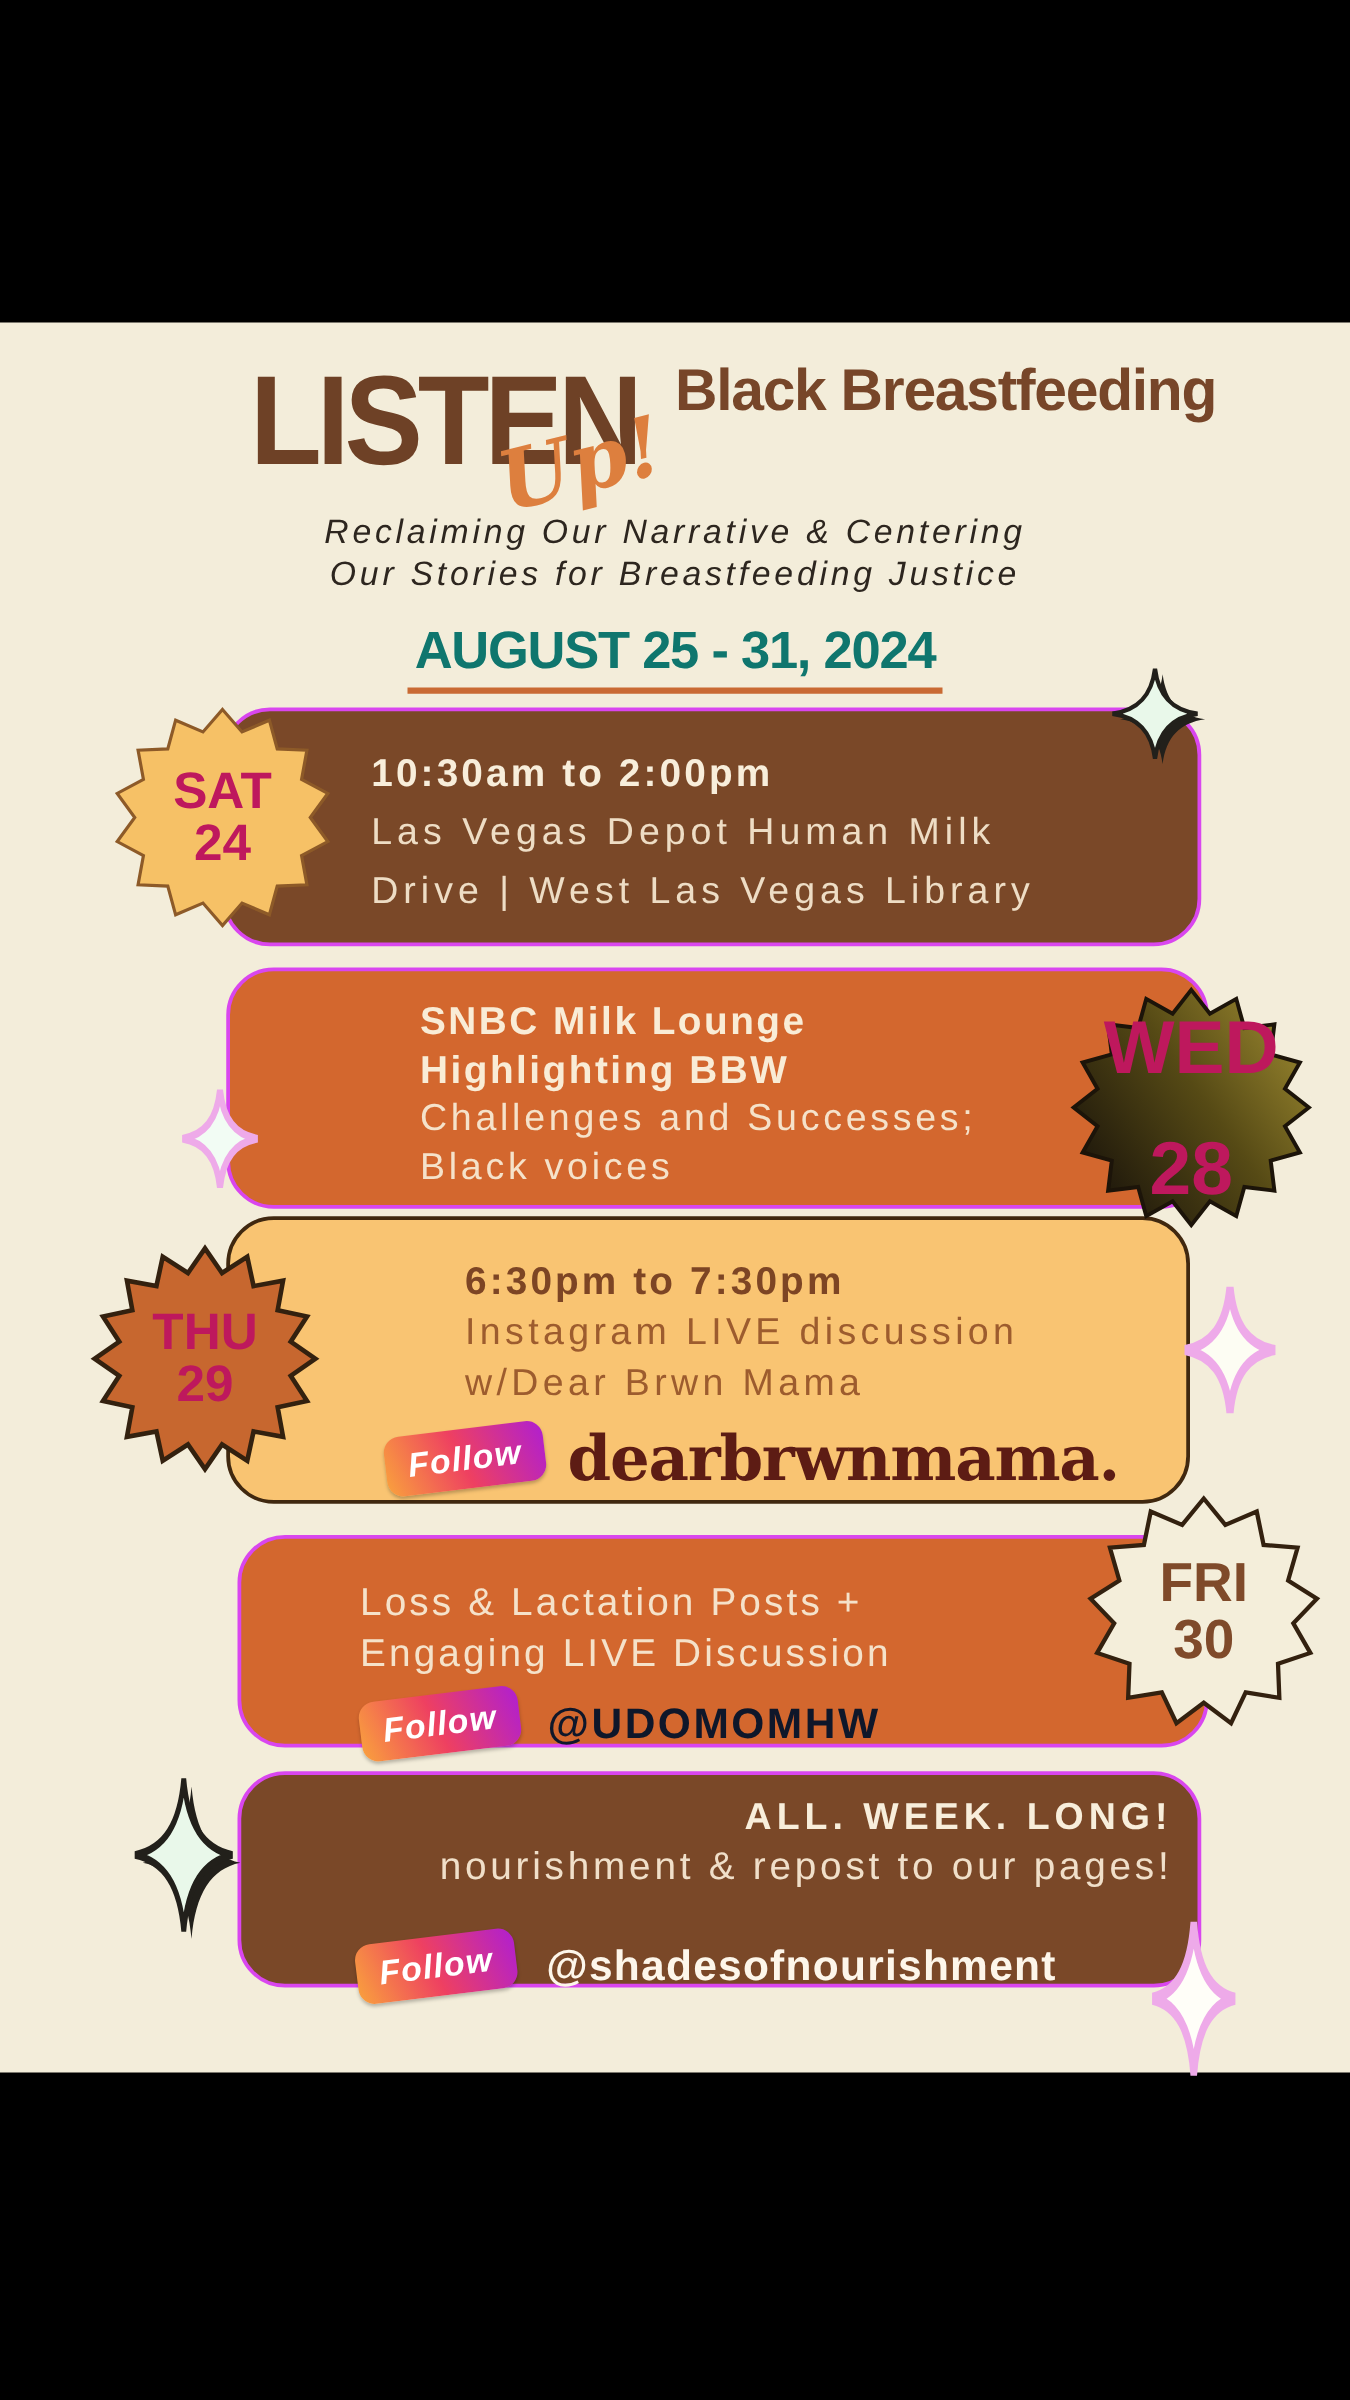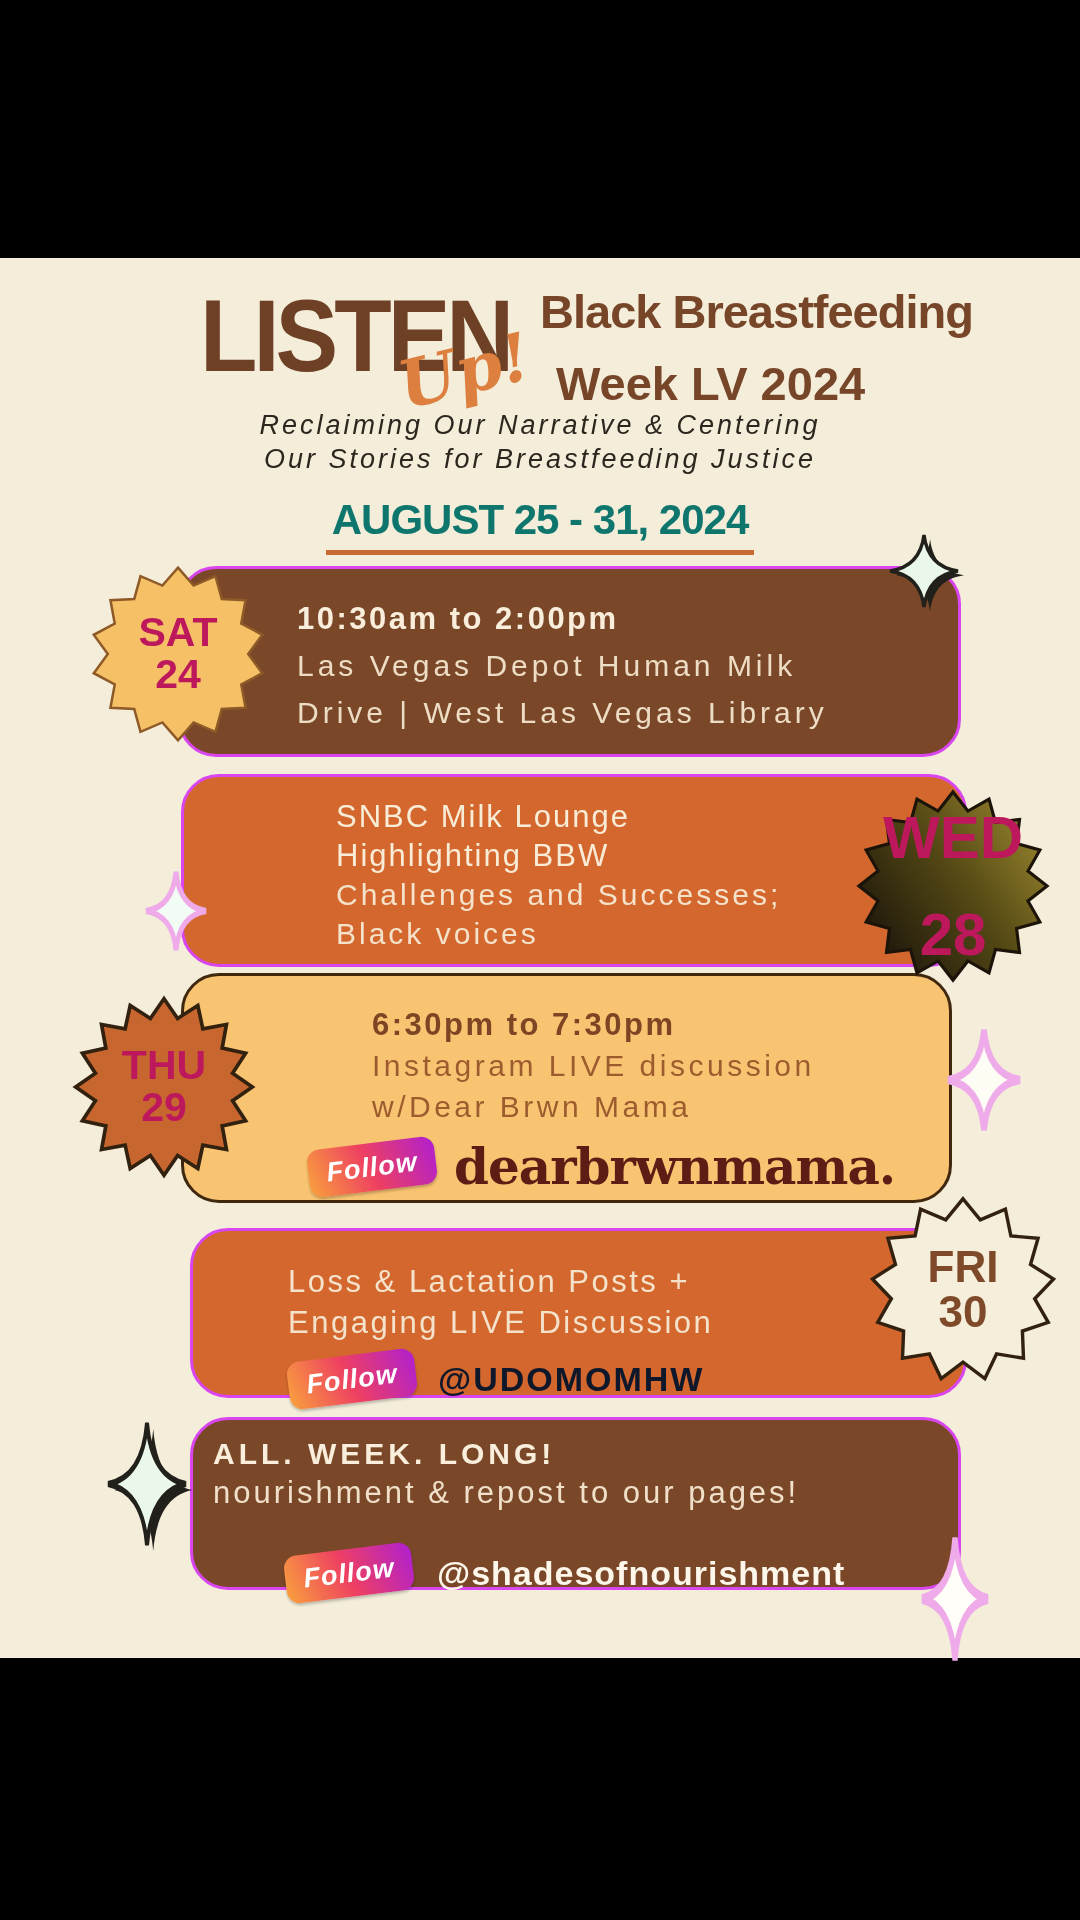--- a/index.html
+++ b/index.html
@@ -22,25 +22,25 @@
   .daterow{position:absolute;left:0;top:238px;width:1080px;text-align:center;}
   .daterange{display:inline-block;font-size:42px;font-weight:700;letter-spacing:-1px;
              color:#0f766e;border-bottom:5px solid #c96a33;padding:0 6px 6px 6px;}
 
   
   .card{position:absolute;border:3px solid #d946ef;border-radius:38px;box-sizing:border-box;z-index:1;}
   .card1{left:178px;top:308px;width:783px;height:191px;background:#7a4828;padding:26px 20px 0 116px;}
   .card2{left:181px;top:516px;width:786px;height:193px;background:#d3672e;padding:20px 20px 0 152px;}
   .card3{left:181px;top:715px;width:771px;height:230px;background:#f9c472;border-color:#40280f;padding:28px 20px 0 188px;}
   .card4{left:190px;top:970px;width:777px;height:170px;background:#d3672e;padding:30px 20px 0 95px;}
-  .card5{left:190px;top:1159px;width:771px;height:173px;background:#7a4828;text-align:left;padding:14px 20px 0 20px;}
+  .card5{left:190px;top:1159px;width:771px;height:173px;background:#7a4828;text-align:right;padding:14px 20px 0 20px;}
 
   .h-cream{font-size:31px;font-weight:700;letter-spacing:2.5px;color:#f8eedb;line-height:47px;}
   .l-cream{font-size:30px;letter-spacing:4px;color:#eeddc5;line-height:47px;}
-  .h2{font-size:31px;font-weight:400;letter-spacing:2px;color:#f9ecd6;line-height:39px;}
+  .h2{font-size:31px;font-weight:700;letter-spacing:2px;color:#f9ecd6;line-height:39px;}
   .l2{font-size:30px;letter-spacing:3px;color:#f5e2ca;line-height:39px;}
   .h3{font-size:31px;font-weight:700;letter-spacing:2.5px;color:#7d4524;line-height:41px;}
   .l3{font-size:30px;letter-spacing:3.5px;color:#9d5c2e;line-height:41px;}
   .l4{font-size:31px;letter-spacing:2.5px;color:#f5e2ca;line-height:41px;}
   .h5{font-size:30px;font-weight:700;letter-spacing:4px;color:#f8eedb;line-height:40px;}
   .l5{font-size:31px;letter-spacing:3px;color:#f0dfc9;line-height:37px;}
 
   .followrow{position:absolute;display:flex;align-items:center;z-index:4;}
   .fr3{left:124px;bottom:4px;gap:18px;}
   .fr4{left:95px;bottom:-8px;gap:22px;}
@@ -83,21 +83,20 @@
     </linearGradient>
   </defs>
 </svg>
 
 <div class="stage">
   <div class="flyer">
 
     <div class="listen">LISTEN</div>
     <div class="up">Up!</div>
     <div class="title1">Black Breastfeeding</div>
-    <div class="title2">Week LV 2024</div>
     <div class="subtitle">
       <div>Reclaiming Our Narrative &amp; Centering</div>
       <div>Our Stories for Breastfeeding Justice</div>
     </div>
     <div class="daterow">
       <span class="daterange">AUGUST 25 - 31, 2024</span>
     </div>
 
     <div class="card card1">
       <div class="h-cream">10:30am to 2:00pm</div>

